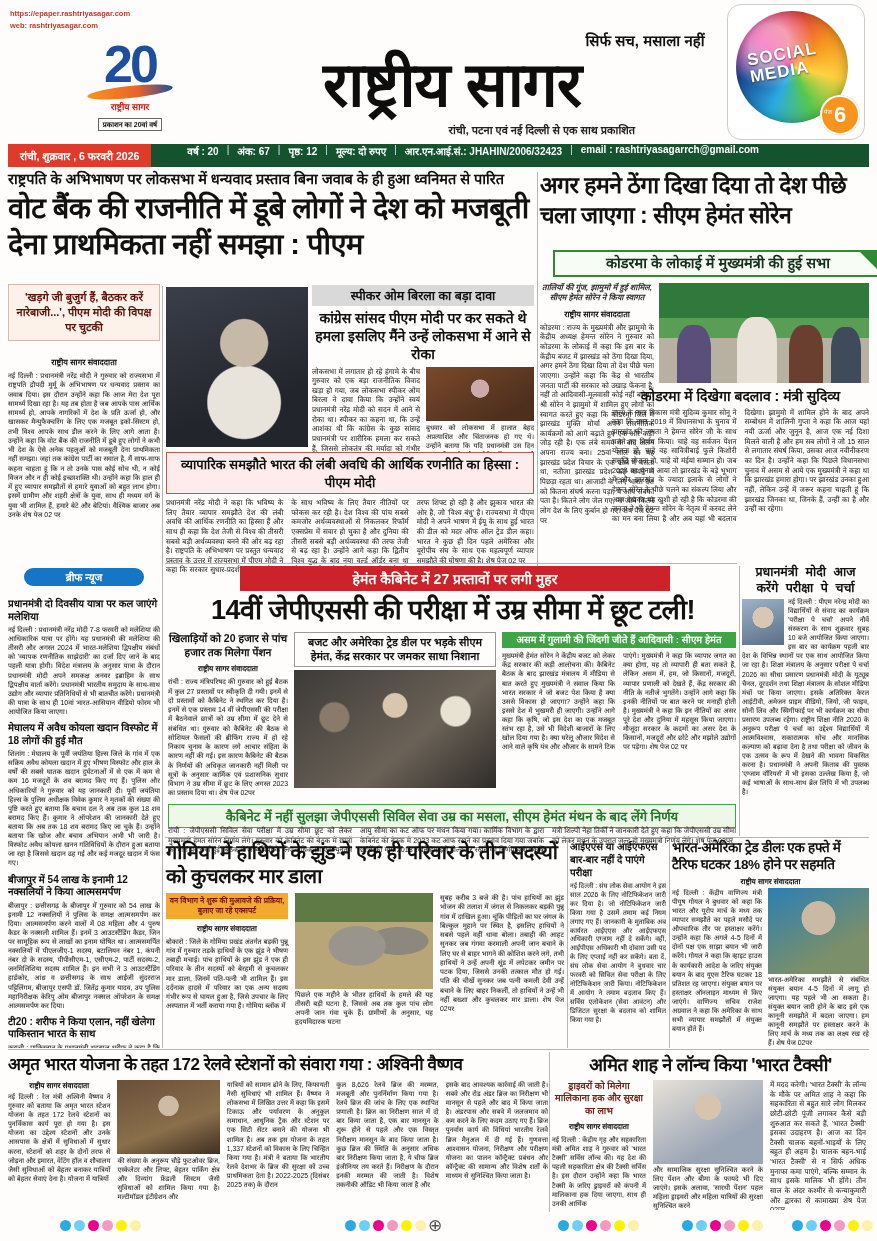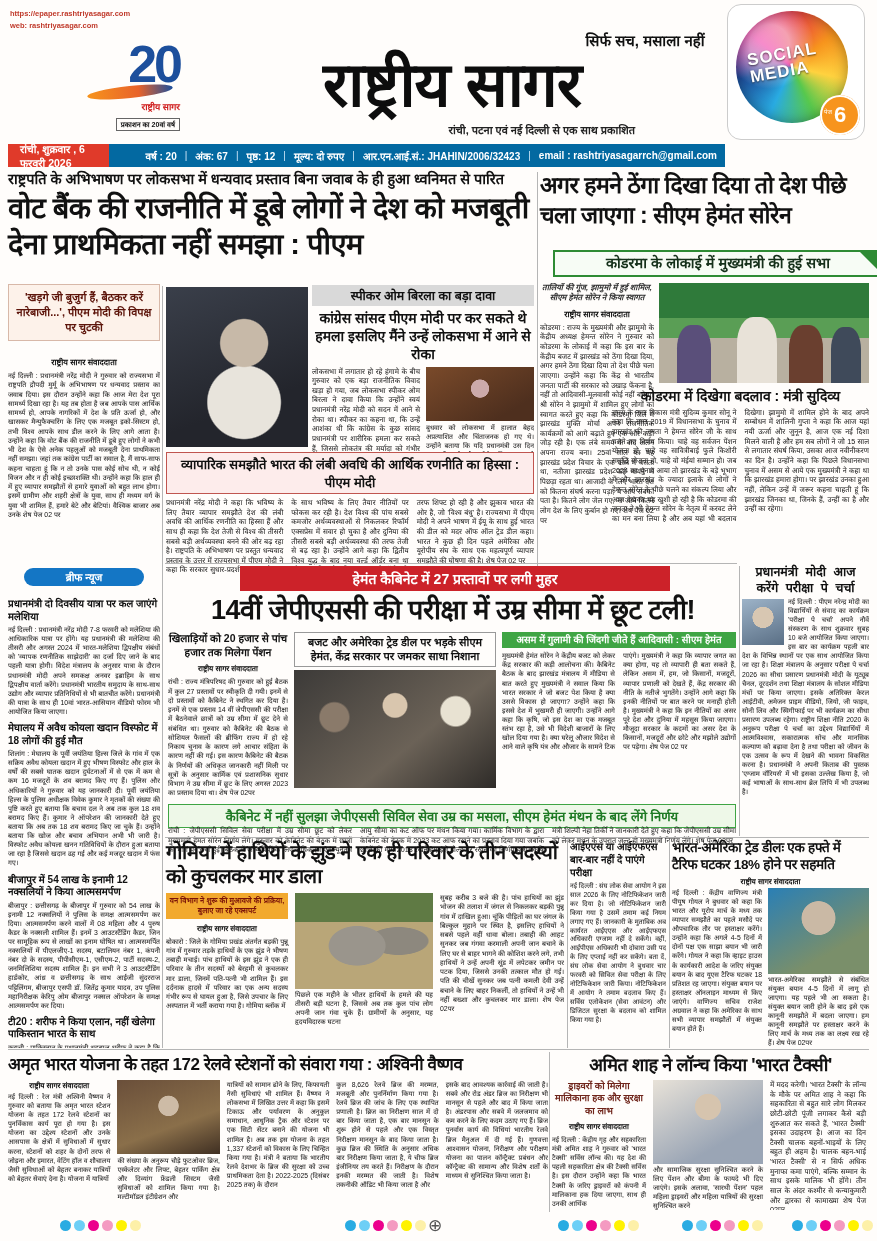--- a/index.html
+++ b/index.html
@@ -5,42 +5,42 @@
   * { margin:0; padding:0; box-sizing:border-box; }
   html,body { background:#e8e8e8; }
   body { font-family:"Liberation Sans","DejaVu Sans",sans-serif; }
   .page { position:relative; width:877px; height:1241px; margin:0 auto; background:#fffdfb; overflow:hidden; color:#111;padding-left:48px; }
   .abs { position:absolute; }
   .jus { text-align:justify; }
   .clip { overflow:hidden; }
 
   
   .urls { left:10px; top:8px; font-size:7.5px; color:#c03a2b; line-height:1.6; font-weight:bold; }
-  .logo { left:80px; top:38px; width:100px; text-align:right; }
+  .logo { left:80px; top:38px; width:100px; text-align:center; }
   .logo-num { font-size:52px; font-weight:bold; color:#1d4f9c; letter-spacing:-3px; line-height:1; }
   .logo-swoosh { width:86px; height:12px; margin:-4px auto 2px; border-radius:50%;
       background:linear-gradient(90deg,#f7941d,#e8632a 60%,#1d4f9c); transform:rotate(-6deg); }
   .logo-name { font-size:9px; color:#cf1b1b; font-weight:bold; }
   .logo-box { display:inline-block; border:1px solid #666; font-size:7px; padding:1px 4px; margin-top:2px; font-weight:bold; }
   .masthead { left:182px; top:52px; width:540px; text-align:center; font-size:62px; font-weight:800; color:#0d0d0d; line-height:1.05; letter-spacing:-1px; }
   .slogan { left:545px; top:30px; width:200px; text-align:center; font-size:15px; font-weight:bold; color:#111; }
   .publine { left:275px; top:122px; width:360px; text-align:right; font-size:11px; font-weight:bold; color:#222; }
   .social-badge { left:727px; top:4px; width:138px; height:136px; border:1px solid #ccc; border-radius:14px; background:#fff; }
   .social-ball { position:absolute; left:8px; top:6px; width:112px; height:112px; border-radius:50%;
       background:
         radial-gradient(circle at 30% 30%, rgba(255,255,255,.55) 0 18%, transparent 40%),
         conic-gradient(#e63946,#f7941d,#ffd23f,#57c84d,#29abe2,#1d4f9c,#ec008c,#e63946);
       box-shadow:inset 0 0 14px rgba(0,0,0,.35); }
   .social-text { position:absolute; left:20px; top:38px; width:100px; transform:rotate(-10deg); color:#fff;
       font-size:17px; font-weight:800; line-height:1; text-shadow:0 1px 2px rgba(0,0,0,.6); letter-spacing:1px; }
   .page-circle { position:absolute; right:4px; bottom:4px; width:40px; height:40px; border-radius:50%;
       background:#f7941d; color:#fff; text-align:center; box-shadow:0 0 0 2px #fff inset; }
   .page-circle .no { font-size:22px; font-weight:bold; line-height:40px; }
   .page-circle .lbl { position:absolute; left:4px; top:13px; font-size:6px; }
-  .infobar { left:8px; top:144px; width:717px; height:23px; background:#0369a1; display:flex; align-items:center; color:#fff; font-size:10px; }
+  .infobar { left:8px; top:144px; width:861px; height:23px; background:#14532d; display:flex; color:#fff; font-size:10px; }
   .date-chip { background:#e03a2a; height:23px; display:flex; align-items:center; padding:0 12px; font-weight:bold; font-size:10.5px; }
   .info-seg { padding:0 8px; font-weight:bold; white-space:nowrap; }
   .info-sep { color:#cfe6f8; }
 
   
   .vrule { position:absolute; width:1px; background:#b5b5b5; }
   .hrule { position:absolute; height:1px; background:#b5b5b5; }
 
   
   .lead { left:8px; top:171px; width:528px; }

